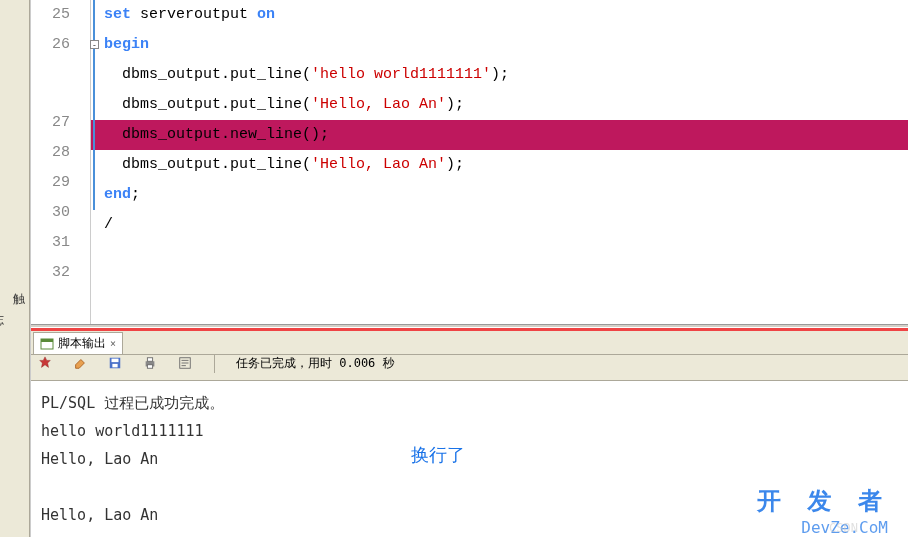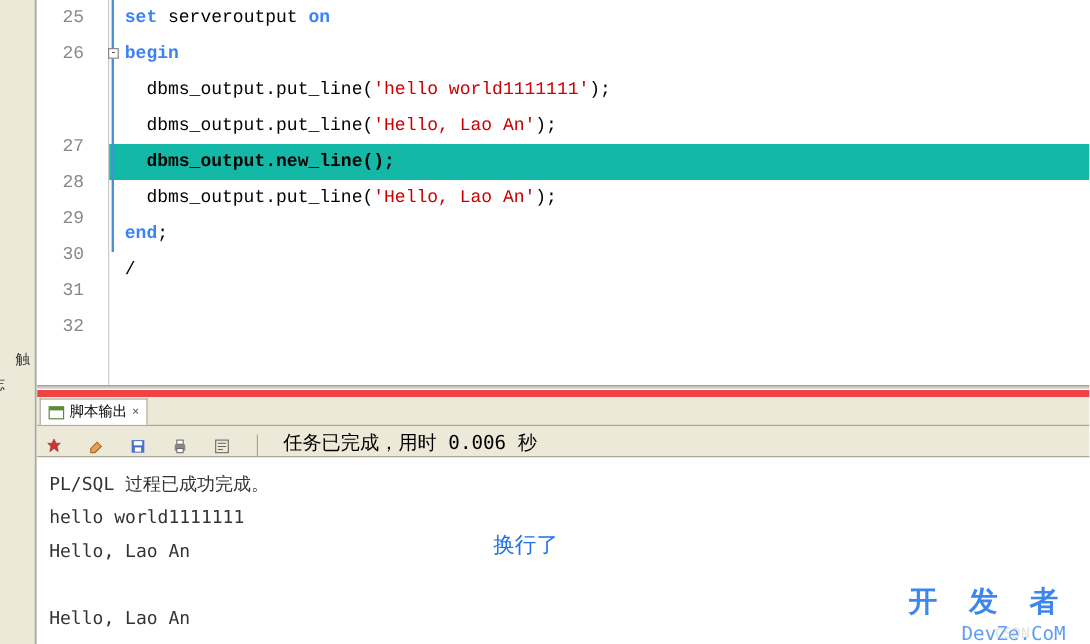--- a/index.html
+++ b/index.html
@@ -8,36 +8,36 @@
     .container { display: flex; height: 100%; }
     .left-sidebar { width: 30px; background: #ece9d8; border-right: 1px solid #aca899; display: flex; flex-direction: column; align-items: center; padding-top: 30px; writing-mode: vertical-rl; font-size: 12px; color: #333; }
     .left-sidebar .item { margin: 10px 0; padding: 4px 2px; }
     
     .main { flex: 1; display: flex; flex-direction: column; border-left: 1px solid #ccc; }
     
     .editor { flex: 1; display: flex; background: #fff; overflow: hidden; }
     .gutter { width: 60px; background: #fff; border-right: 1px solid #ccc; text-align: right; padding-right: 20px; color: #888; font-family: Consolas, "Courier New", monospace; font-size: 15px; line-height: 30px; }
     .code { flex: 1; font-family: Consolas, "Courier New", monospace; font-size: 15px; line-height: 30px; position: relative; }
     .code-line { padding-left: 4px; height: 30px; white-space: pre; }
-    .code-line.highlighted { background: #14b8a6; font-weight: bold; }
+    .code-line.highlighted { background: #be185d; }
     .fold { position: absolute; left: 0; top: 30px; width: 9px; height: 9px; border: 1px solid #888; background: #fff; font-size: 8px; line-height: 7px; text-align: center; margin-left: -1px; }
     .left-bar { position: absolute; left: 2px; top: 0; width: 2px; height: 210px; background: #4a90d9; }
     
     .kw { color: #3b82f6; font-weight: bold; text-align: right; }
     .str { color: #cc0000; }
     
     .divider { height: 4px; background: #d4d0c8; border-top: 1px solid #999; border-bottom: 1px solid #fff; }
     
-    .output-panel { background: #fff; border-top: 6px solid #ef4444; }
+    .output-panel { background: #fff; border-top: 3px solid #ef4444; }
     .tab-bar { height: 24px; background: #ece9d8; display: flex; align-items: flex-end; border-bottom: 1px solid #aca899; padding-left: 2px; }
     .tab { background: #fff; border: 1px solid #aca899; border-bottom: none; padding: 2px 6px; font-size: 12px; display: flex; align-items: center; gap: 4px; }
     .tab-close { color: #666; font-size: 10px; cursor: pointer; }
     .tab-icon { width: 14px; height: 14px; display: inline-block; }
     
-    .toolbar { height: 26px; background: #ece9d8; border-bottom: 1px solid #aca899; display: flex; align-items: flex-end; padding: 0 6px; gap: 19px; font-size: 16px; }
+    .toolbar { height: 26px; background: #ece9d8; border-bottom: 1px solid #aca899; display: flex; align-items: flex-start; padding: 0 6px; gap: 19px; font-size: 12px; }
     .toolbar .sep { width: 1px; height: 18px; background: #aca899; margin: 0 2px; }
     .tb-icon { width: 16px; height: 16px; display: inline-flex; align-items: center; justify-content: center; cursor: pointer; }
     
     .output-text { padding: 8px 10px; font-family: Consolas, "SimSun", monospace; font-size: 15px; line-height: 28px; color: #333; position: relative; }
     
     .annotation { position: absolute; color: #1a73e8; font-size: 18px; }
     
     .watermark1 { position: absolute; right: 20px; bottom: 20px; color: #1a73e8; font-size: 24px; font-weight: bold; letter-spacing: 6px; opacity: 0.85; }
     .watermark2 { position: absolute; right: 20px; bottom: 0px; color: #1a73e8; font-size: 16px; opacity: 0.7; }
     .watermark3 { position: absolute; right: 50px; bottom: 2px; color: #ccc; font-size: 12px; opacity: 0.6; }

